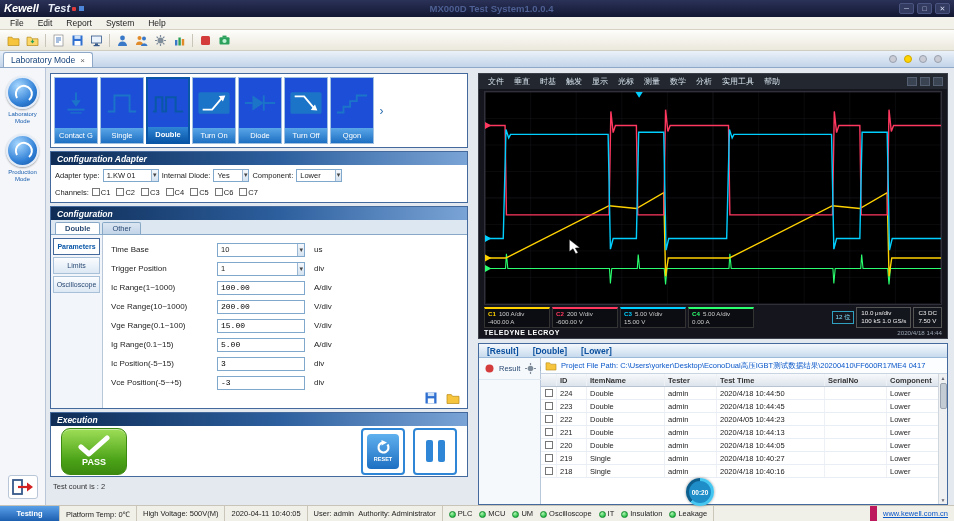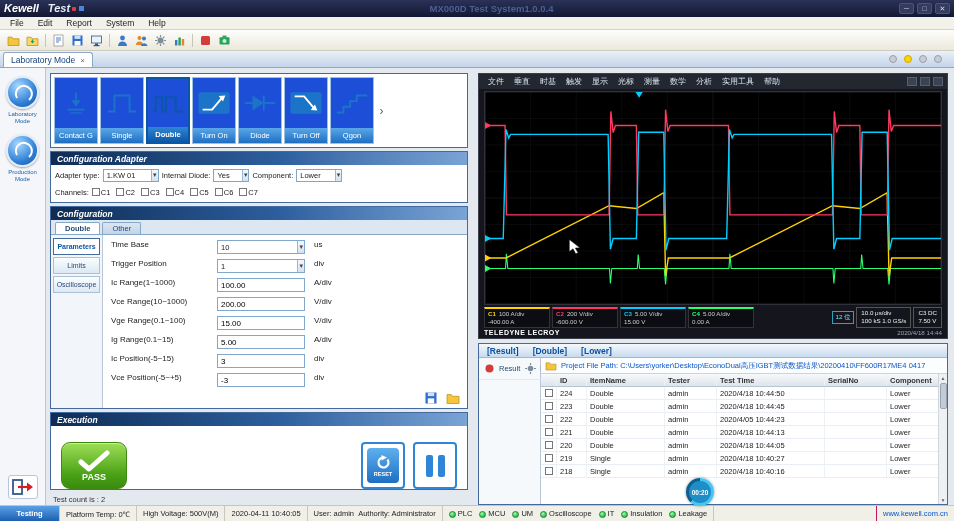--- a/index.html
+++ b/index.html
@@ -73,31 +73,31 @@
   
   .cfg{height:203px}
   .ctabs{display:flex;background:#dde7f2;border-bottom:1px solid #88a8c8;padding:2px 0 0 4px;flex:none}
   .ctab{font-size:7.5px;padding:1px 9px;border:1px solid #88a8c8;border-bottom:none;background:linear-gradient(#dce6f2,#c2d4e8);border-radius:2px 2px 0 0;margin-right:2px;color:#2a4a74;cursor:pointer}
   .ctab.on{background:#fff;font-weight:bold}
   .cfg-body{flex:1;display:flex;min-height:0}
   .cnav{width:52px;border-right:1px solid #b8c8da;padding:3px 2px;display:flex;flex-direction:column;gap:2px;background:#f2f6fa}
   .cnav-item{border:1px solid #a8c0d8;font-size:7px;padding:4px 1px;text-align:center;background:linear-gradient(#fbfdff,#dce8f4);color:#2a4a74;cursor:pointer}
   .cnav-item.on{background:#fff;border-color:#44699c;color:#0a57a8;font-weight:bold}
   .cform{flex:1;padding:5px 8px 2px;position:relative}
-  .frow{display:flex;align-items:flex-start;height:19px;font-size:8px;color:#222}
+  .frow{display:flex;align-items:center;height:19px;font-size:8px;color:#222}
   .flabel{width:106px}
   .fctl{width:88px;height:14px}
   .fctl.dd{width:88px}
-  .finput{width:88px;height:14px;border:1px solid #7fa8cc;font-size:8px;padding:0 3px;font-family:Liberation Sans, sans-serif}
+  .finput{width:88px;height:14px;border:1px solid #7fa8cc;font-size:8px;padding:0 3px;font-family:Liberation Mono, monospace}
   .funit{margin-left:9px}
   .cform-icons{position:absolute;right:6px;bottom:3px;display:flex;gap:5px}
   .cicon{width:17px;height:15px;display:flex;align-items:center;justify-content:center;cursor:pointer;border-radius:2px}
 
   
-  .exe-body{display:flex;padding:16px 10px;height:63px}
+  .exe-body{display:flex;align-items:center;padding:5px 10px;height:50px}
   .passbtn{width:66px;height:47px;border-radius:9px;background:linear-gradient(#9ede57,#4aa216 70%,#3c8a10);border:1px solid #3c8a10;display:flex;flex-direction:column;align-items:center;justify-content:center;color:#fff;font-weight:bold;font-size:9px;box-shadow:inset 0 1px 0 rgba(255,255,255,.45)}
   .exe-right{margin-left:auto;display:flex;gap:8px}
   .squarebtn{width:44px;height:47px;border:2px solid #2f86d6;border-radius:4px;background:#fff;display:flex;flex-direction:column;align-items:center;justify-content:center;cursor:pointer}
   .reset-inner{width:32px;height:35px;border-radius:4px;background:linear-gradient(#5fb0ee,#1d6fc2);display:flex;flex-direction:column;align-items:center;justify-content:center;color:#fff}
   .reset-inner .rl{font-size:5.5px;font-weight:bold;margin-top:1px}
   .pausebars{display:flex;gap:5px}
   .pausebars div{width:7px;height:22px;background:#2f86d6;border-radius:2px}
 
   .note-line{font-size:7.5px;color:#333;padding:2px 2px 0 3px}
 
@@ -141,21 +141,21 @@
   .timer{position:absolute;left:686px;top:478px;width:28px;height:28px;border-radius:50%;background:conic-gradient(#45c6f0 0 62%,#0d5f8e 62% 100%);display:flex;align-items:center;justify-content:center;z-index:10;box-shadow:0 0 3px rgba(0,0,0,.4)}
   .timer-in{width:22px;height:22px;border-radius:50%;background:#1f8dc8;color:#fff;font-size:6.5px;font-weight:bold;display:flex;align-items:center;justify-content:center}
 
   
   .statusbar{position:absolute;left:0;right:0;bottom:0;height:16px;background:#f0efe8;border-top:1px solid #c8c5b8;display:flex;align-items:stretch;font-size:7.5px;color:#222;overflow:hidden}
   .seg{border-right:1px solid #cac7ba;display:flex;align-items:center;padding:0 6px;white-space:nowrap}
   .seg.state{width:60px;background:linear-gradient(#5aa0e8,#1c5fb0);color:#fff;font-weight:bold;justify-content:center}
   .seg.leds{gap:7px}
   .ledwrap{display:flex;align-items:flex-end;gap:2px}
   .led{width:7px;height:7px;border-radius:50%;background:radial-gradient(circle at 35% 30%,#b2f4b2,#2cc24c 70%,#188a30);border:1px solid #148a2e}
-  .seg.web{margin-left:auto;border-right:none;border-left:1px solid #be185d;color:#0a57c8;cursor:pointer}
+  .seg.web{margin-left:auto;border-right:none;border-left:7px solid #be185d;color:#0a57c8;text-decoration:underline;cursor:pointer}
 </style>
 </head>
 <body>
 
 <div id="app">
 
   <div class="titlebar">
     <div class="logo">
       <span class="lk">Kewell</span>
       <span class="lt">Test</span>

